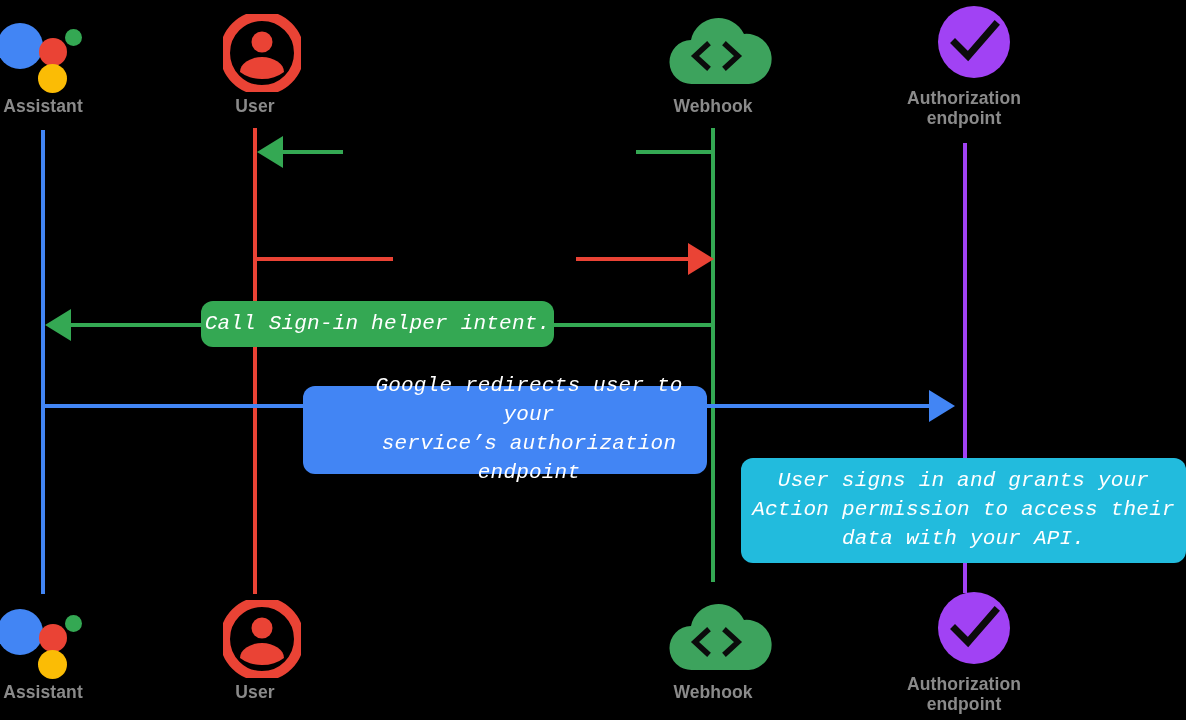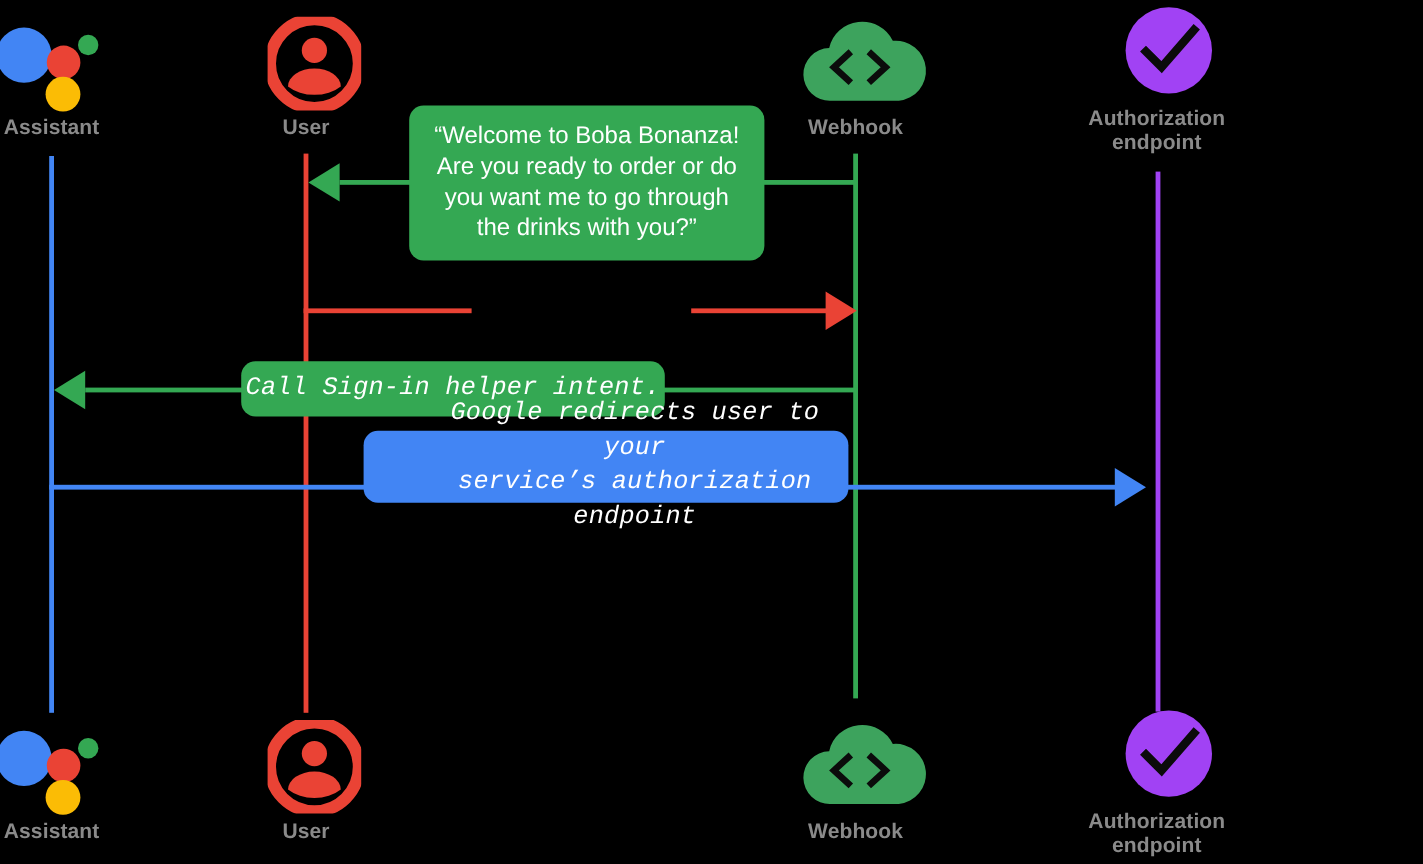--- a/index.html
+++ b/index.html
@@ -121,46 +121,45 @@
 <div id="stage">
 
   <div class="lifeline" style="left:41px; top:130px; height:464px; background:#4285F4;"></div>
   <div class="lifeline" style="left:253px; top:128px; height:466px; background:#EA4335;"></div>
   <div class="lifeline" style="left:711px; top:128px; height:454px; background:#34A853;"></div>
   <div class="lifeline" style="left:963px; top:143px; height:450px; background:#A142F4;"></div>
 
   <div class="conn" style="left:636px; top:150px; width:78px; background:#34A853;"></div>
   <div class="arrow arrow-left" style="left:257px; top:136px; border-right-color:#34A853;"></div>
   <div class="conn" style="left:283px; top:150px; width:60px; background:#34A853;"></div>
-  <div class="bubble bubble-sans" style="left:341px; top:88px; width:296px; height:129px; background:#34A853;">
-    <span class="bubble-text">“Welcome to Boba Bonanza!
-Are you ready to order or do
-you want me to go through
-the drinks with you?”</span>
-  </div>
 
   <div class="conn" style="left:253px; top:257px; width:140px; background:#EA4335;"></div>
   <div class="conn" style="left:576px; top:257px; width:114px; background:#EA4335;"></div>
   <div class="arrow arrow-right" style="left:688px; top:243px; border-left-color:#EA4335;"></div>
 
   <div class="conn" style="left:552px; top:323px; width:162px; background:#34A853;"></div>
   <div class="arrow arrow-left" style="left:45px; top:309px; border-right-color:#34A853;"></div>
   <div class="conn" style="left:71px; top:323px; width:134px; background:#34A853;"></div>
   <div class="bubble bubble-mono" style="left:201px; top:301px; width:353px; height:46px; background:#34A853;">
     <span class="bubble-text">Call Sign-in helper intent.</span>
   </div>
 
   <div class="conn" style="left:41px; top:404px; width:268px; background:#4285F4;"></div>
   <div class="conn" style="left:702px; top:404px; width:229px; background:#4285F4;"></div>
   <div class="arrow arrow-right" style="left:929px; top:390px; border-left-color:#4285F4;"></div>
-  <div class="bubble bubble-mono" style="left:303px; top:359px; width:404px; height:60px; background:#4285F4;padding-left:48px;">
+  <div class="bubble bubble-mono" style="left:303px; top:386px; width:404px; height:88px; background:#4285F4;padding-left:48px;">
     <span class="bubble-text">Google redirects user to your
 service’s authorization endpoint</span>
   </div>
 
+  <div class="bubble bubble-mono" style="left:741px; top:458px; width:445px; height:105px; background:#22BBDD;">
+    <span class="bubble-text">User signs in and grants your
+Action permission to access their
+data with your API.</span>
+  </div>
 
   <div class="actor" style="left:-57px; top:8px;">
     <div class="actor-icon">
       <span class="ga-dot ga-blue"></span>
       <span class="ga-dot ga-red"></span>
       <span class="ga-dot ga-green"></span>
       <span class="ga-dot ga-yellow"></span>
     </div>
     <div class="actor-label">Assistant</div>
   </div>

